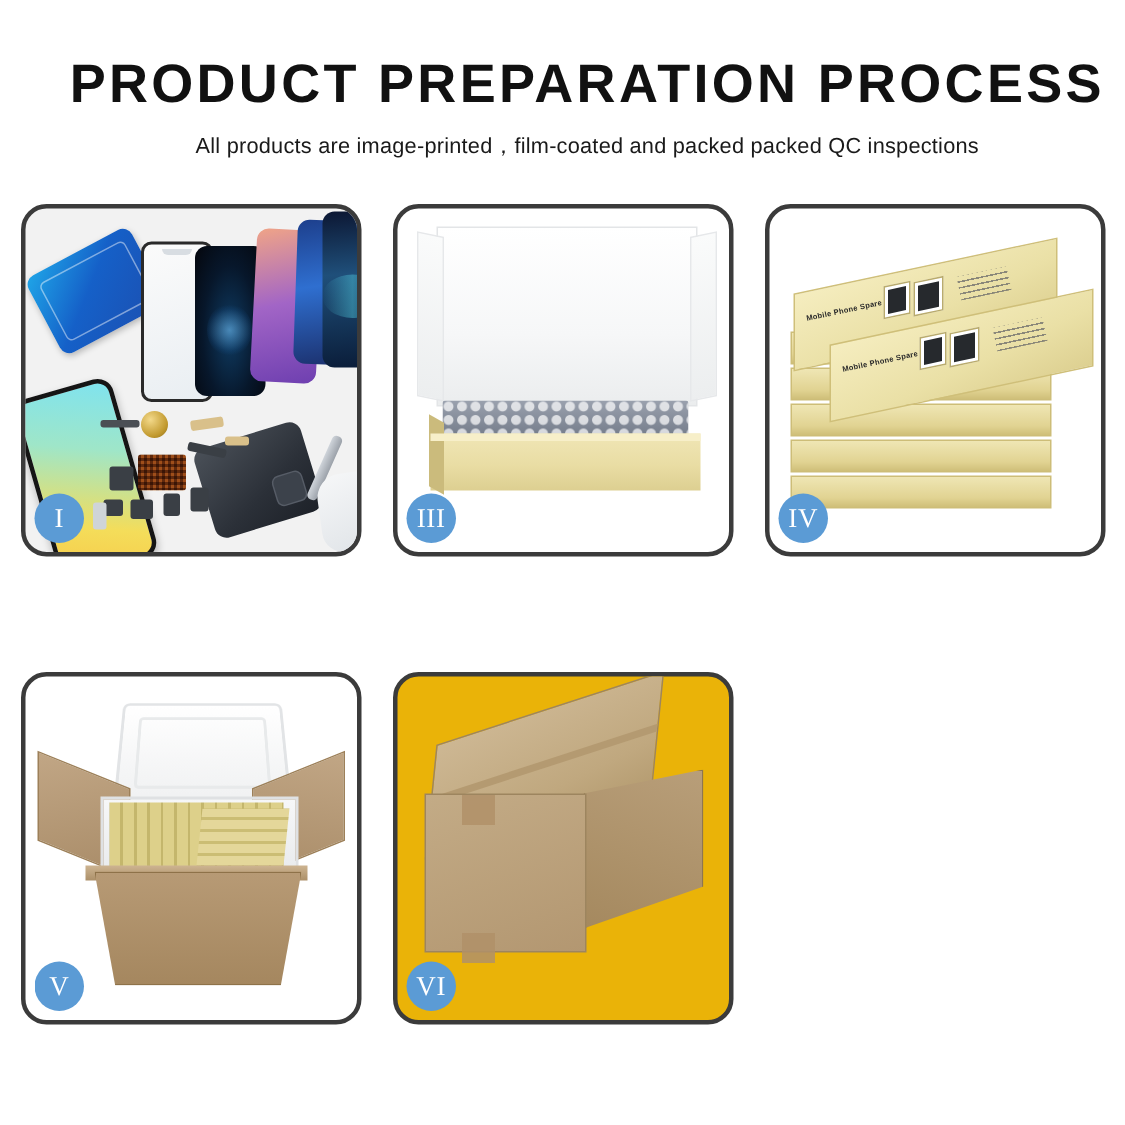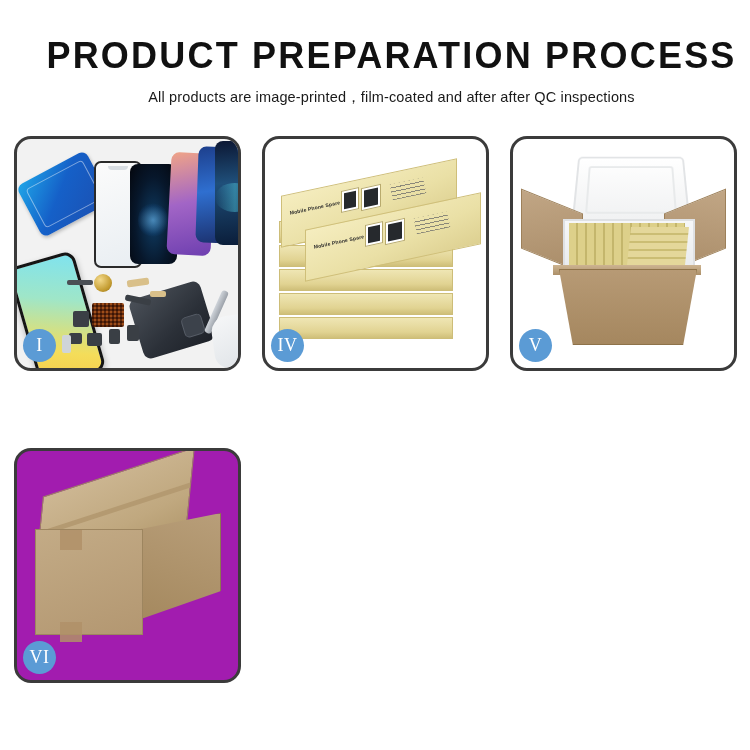--- a/index.html
+++ b/index.html
@@ -291,21 +291,21 @@
     background:linear-gradient(180deg,#b79a75,#a5875f);
     border:1px solid #8e7249;
     clip-path:polygon(0 0,100% 0,90% 100%,10% 100%);
   }
   .rim5{
     position:absolute;left:40px;top:126px;width:148px;height:10px;
     background:linear-gradient(180deg,#cdb491,#ac9069);
   }
 
   
-  .p6{background:#a21caf;}
+  .p6{background:#eab308;}
   .ctop{
     position:absolute;left:22px;top:22px;width:150px;height:72px;
     background:linear-gradient(170deg,#cdb793 0%,#c0a87f 70%,#b69d72 100%);
     transform:skewY(-18deg) skewX(-6deg);
     border:1px solid #9d855f;
   }
   .ctop:after{
     content:"";position:absolute;left:0;top:46%;width:100%;height:5px;
     background:#b49a71;
   }
@@ -322,21 +322,21 @@
   }
   .tape{position:absolute;background:#b09168;opacity:.85;}
 </style>
 </head>
 <body>
 
 <div class="page">
 
   <div class="header">
     <div class="title">PRODUCT PREPARATION PROCESS</div>
-    <div class="subtitle">All products are image-printed，film-coated and after after QC inspections</div>
+    <div class="subtitle">All products are image-printed，film-coated and packed packed QC inspections</div>
   </div>
 
   <div class="grid">
 
     <div class="panel p1">
       <div class="stage">
         <div class="ph a"></div>
         <div class="ph glass"></div>
         <div class="ph dark"></div>
         <div class="ph purp"></div>
@@ -358,20 +358,30 @@
         <div class="flexd" style="left:110px;top:186px;width:12px;height:16px;"></div>
         <div class="flexd" style="left:108px;top:158px;width:26px;height:6px;transform:rotate(12deg);"></div>
         <div class="flexd" style="left:45px;top:196px;width:9px;height:18px;background:#cfd4d8;"></div>
         <div class="tweez"></div>
         <div class="hand"></div>
       </div>
       <div class="badge">I</div>
     </div>
 
 
+    <div class="panel p3">
+      <div class="stage">
+        <div class="lid3"></div>
+        <div class="bubbed"></div>
+        <div class="box3">
+          <span class="lip"></span>
+        </div>
+      </div>
+      <div class="badge">III</div>
+    </div>
 
     <div class="panel p4">
       <div class="stage">
         <div class="stk">
           <div class="sb s1"></div>
           <div class="sb s2"></div>
           <div class="sb s3"></div>
           <div class="sb s4"></div>
           <div class="sb s5"></div>
 

